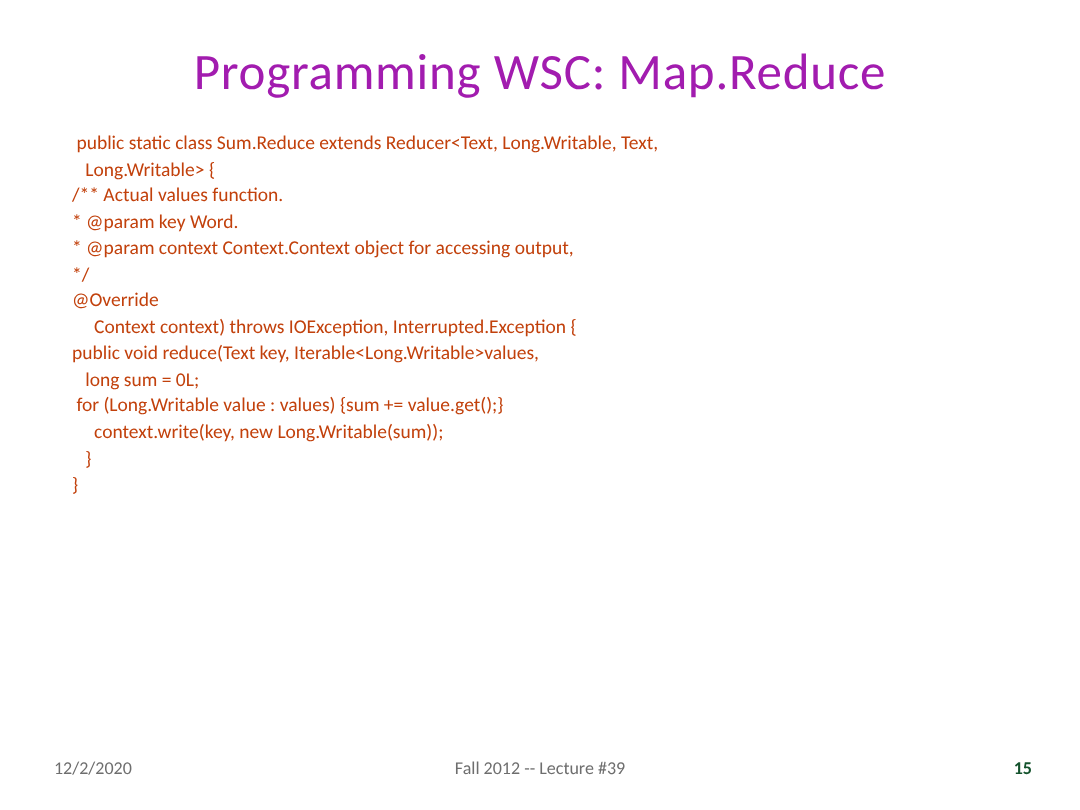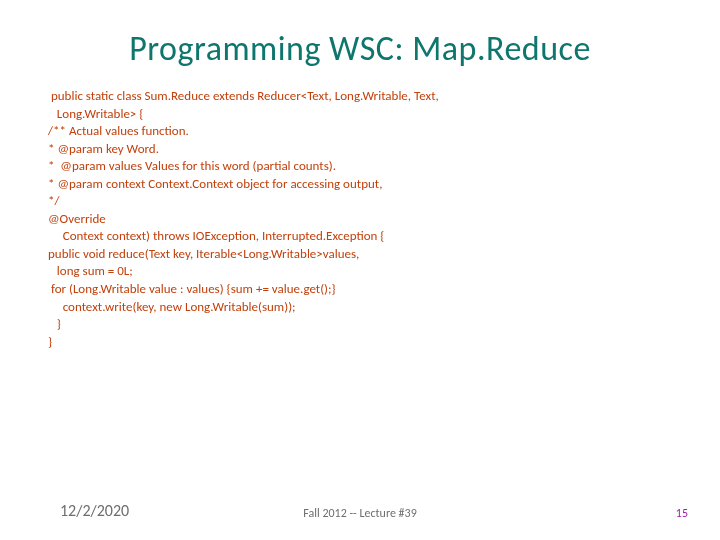--- a/index.html
+++ b/index.html
@@ -15,70 +15,70 @@
   .slide {
     width: 720px;
     height: 540px;
     position: relative;
     box-sizing: border-box;
     padding: 20px 30px 30px 30px;
   }
   .title {
     font-size: 34px;
     font-weight: 400;
-    color: #0f766e;
+    color: #a21caf;
     text-align: center;
     margin: 8px 0 18px 0;
     letter-spacing: 0.5px;
   }
   .body {
     font-size: 13px;
     line-height: 1.35;
     color: #c2410c;
     padding: 0 8px 0 18px;
   }
   .body div {
     white-space: pre;
   }
   .footer-date {
     position: absolute;
     bottom: 20px;
-    left: 60px;
-    font-size: 16px;
+    left: 36px;
+    font-size: 12px;
     color: #6e6e6e;
   }
   .footer-center {
     position: absolute;
     bottom: 20px;
     left: 0;
     width: 720px;
     text-align: center;
     font-size: 12px;
     color: #6e6e6e;
   }
   .footer-num {
     position: absolute;
     bottom: 20px;
     right: 32px;
     font-size: 12px;
-    color: #a21caf;
+    color: #14532d;
+    font-weight: bold;
   }
 </style>
 </head>
 <body>
 
 <div class="slide">
   <div class="title">Programming WSC: Map.Reduce</div>
 
   <div class="body">
     <div> public static class Sum.Reduce extends Reducer&lt;Text, Long.Writable, Text,</div>
     <div>   Long.Writable&gt; {</div>
     <div>/** Actual values function.</div>
     <div>* @param key Word.</div>
-    <div>*  @param values Values for this word (partial counts).</div>
     <div>* @param context Context.Context object for accessing output,</div>
     <div>*/</div>
     <div>@Override</div>
     <div>     Context context) throws IOException, Interrupted.Exception {</div>
     <div>public void reduce(Text key, Iterable&lt;Long.Writable&gt;values,</div>
     <div>   long sum = 0L;</div>
     <div> for (Long.Writable value : values) {sum += value.get();}</div>
     <div>     context.write(key, new Long.Writable(sum));</div>
     <div>   }</div>
     <div>}</div>

